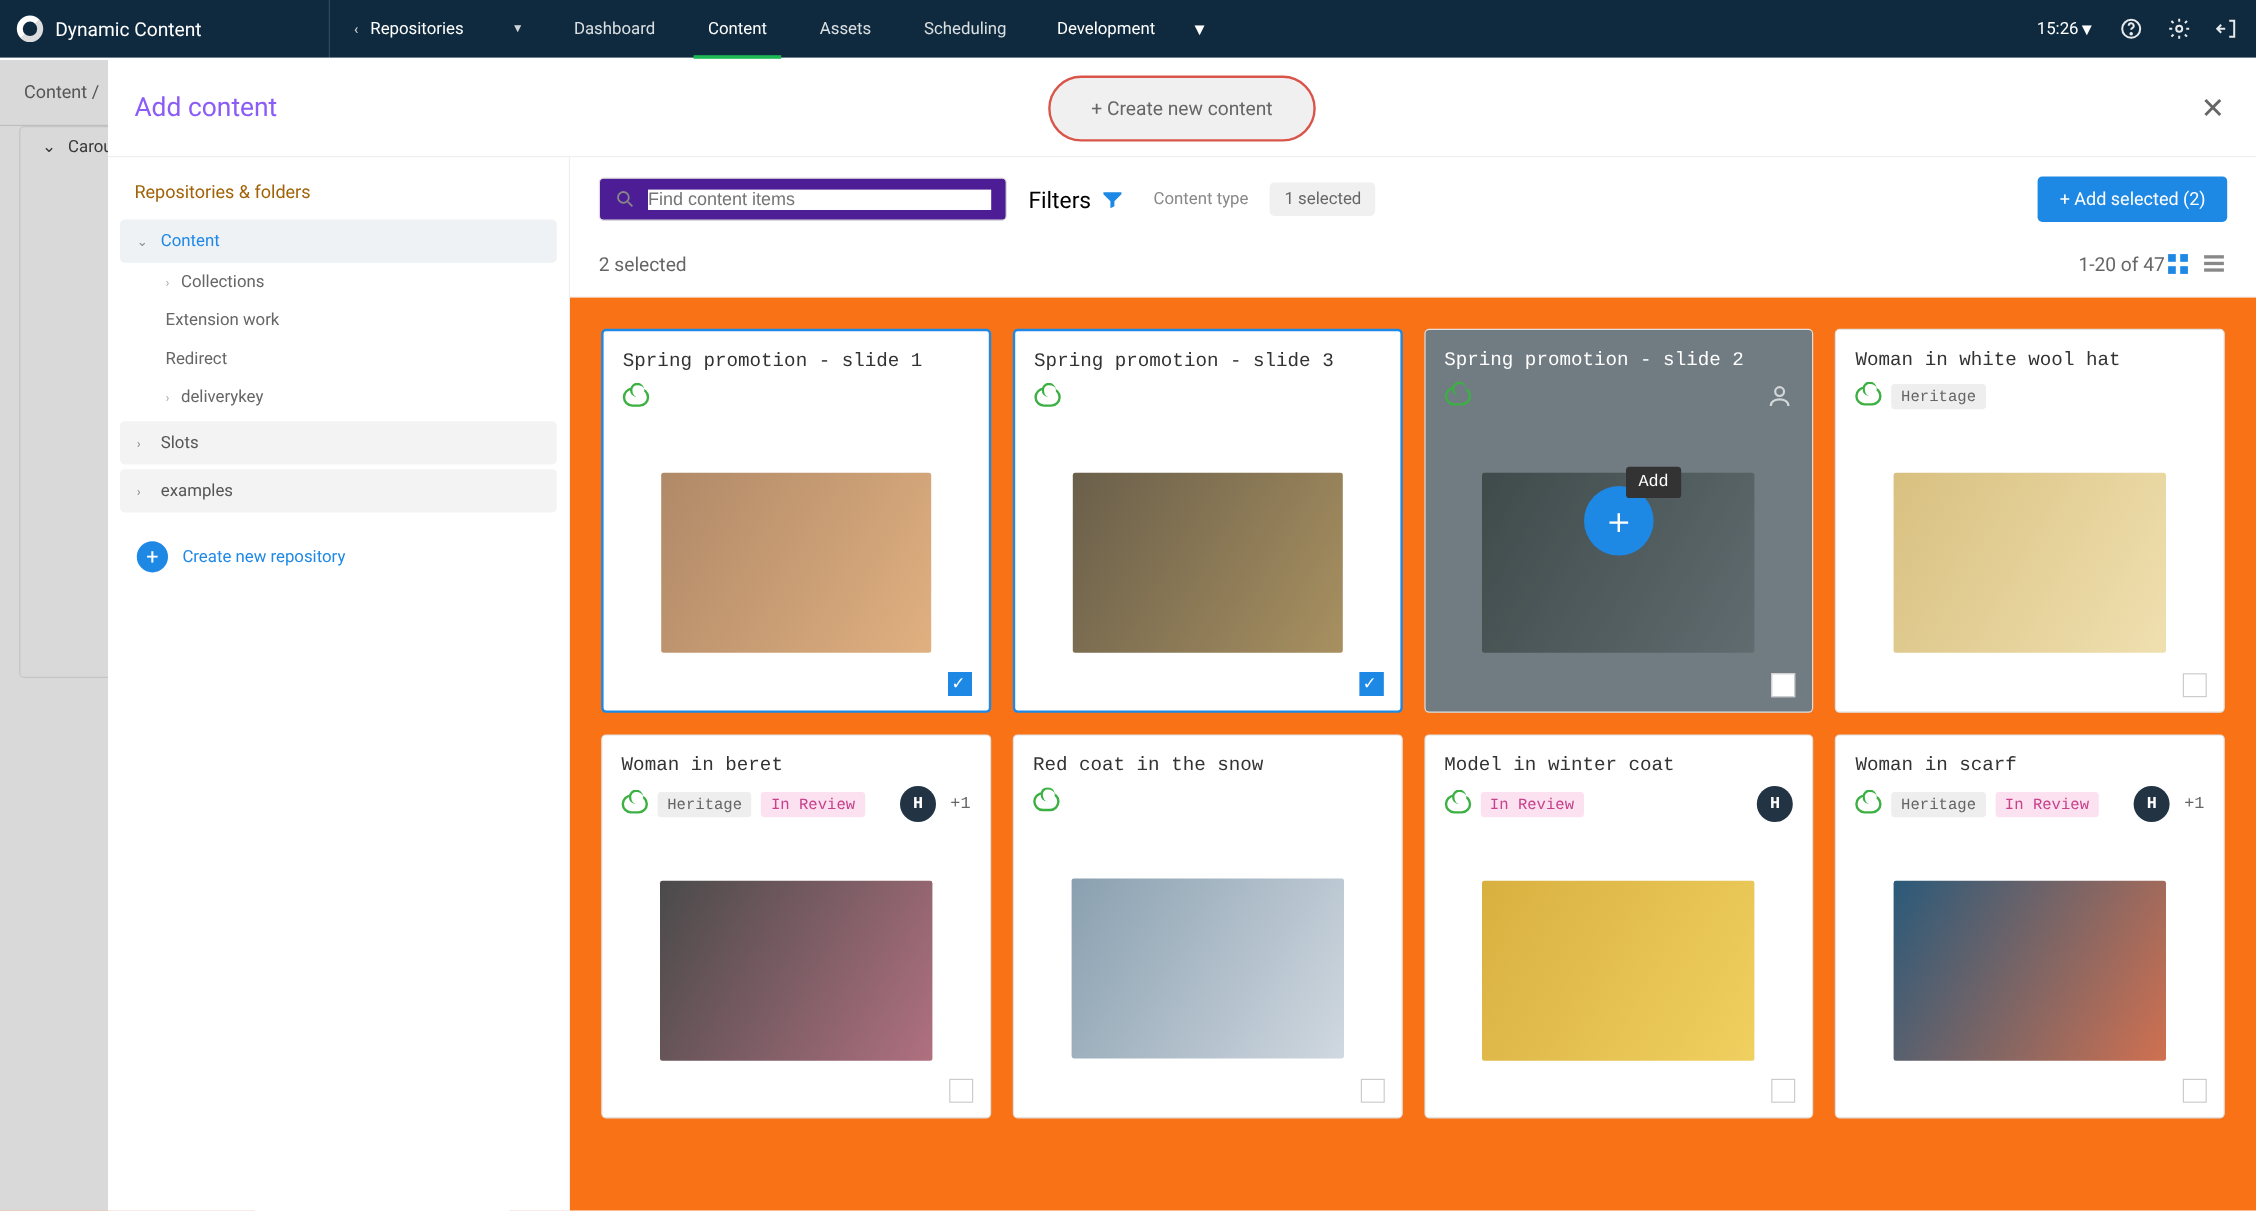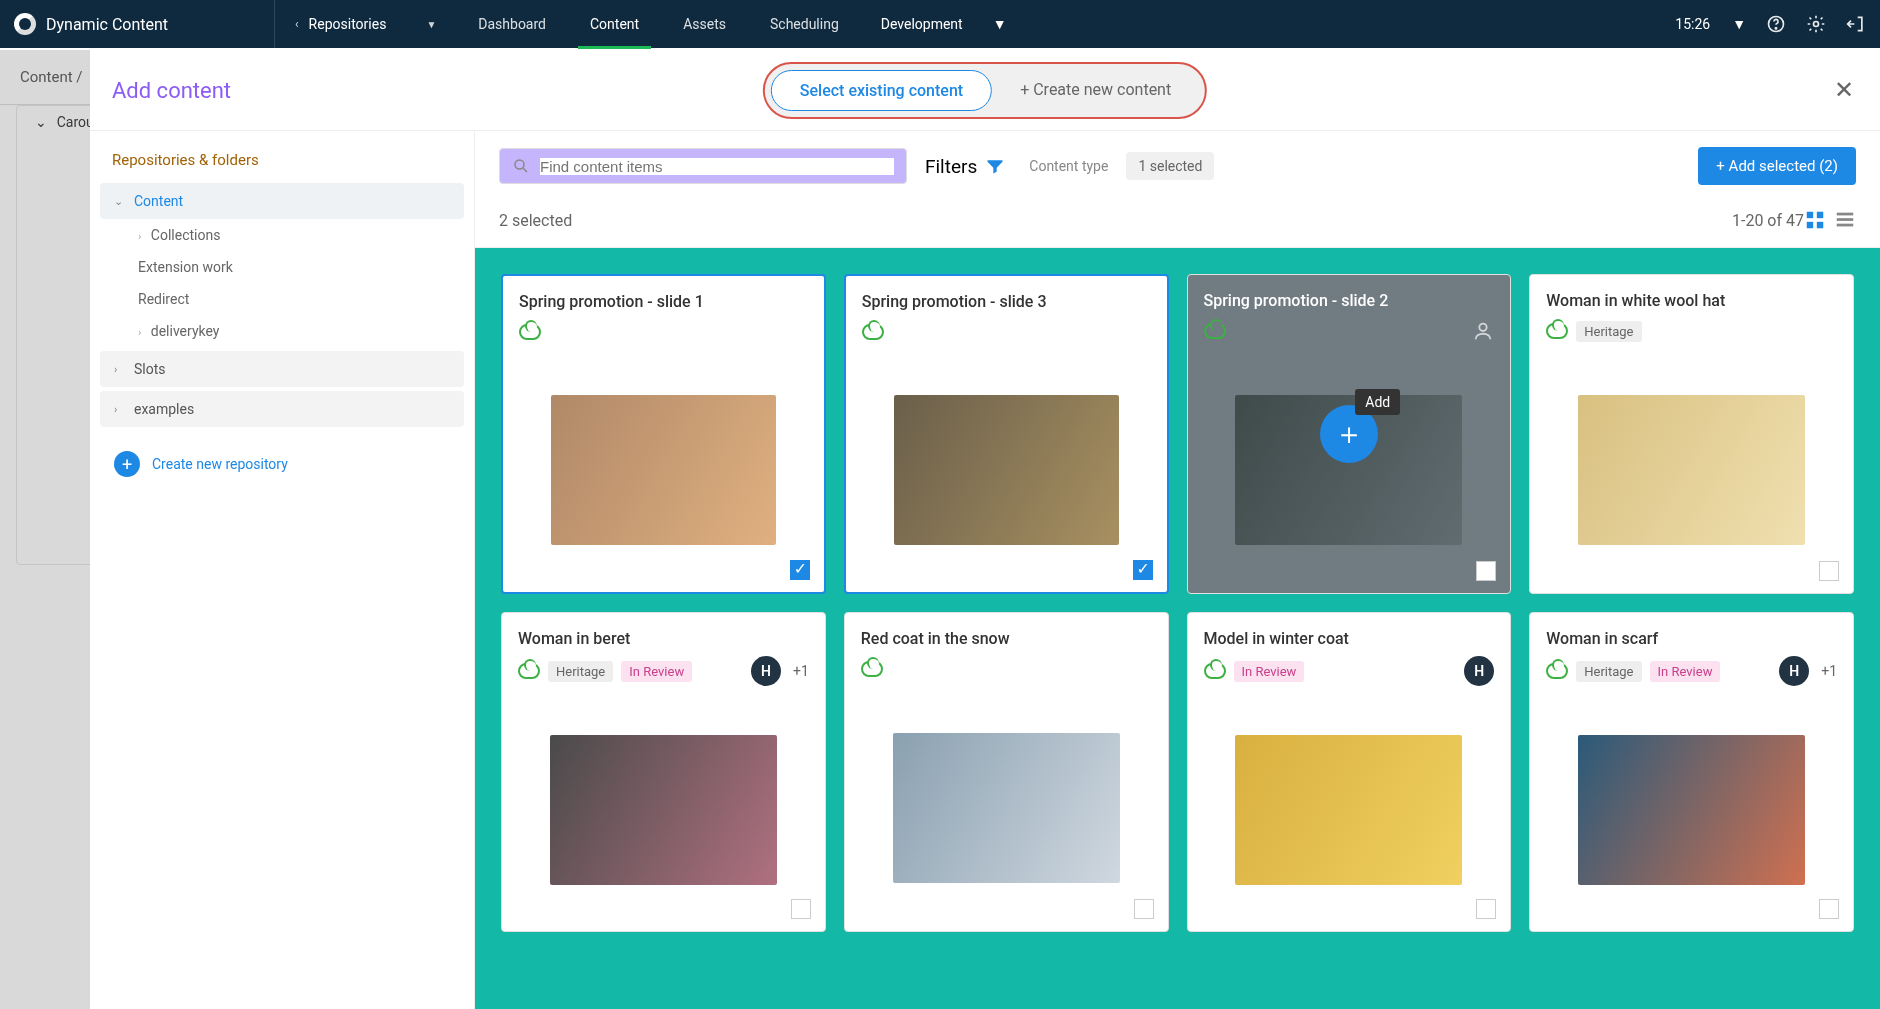--- a/index.html
+++ b/index.html
@@ -14,21 +14,21 @@
 .vdiv { width: 1px; height: 50px; background: rgba(255,255,255,0.15); }
 .topnav .doc { display:flex; align-items:center; gap:10px; padding:0 20px; cursor:pointer; }
 .topnav .doc .chev-left { font-size:12px; opacity:.8; }
 .topnav .doc .chev-down { font-size:10px; opacity:.8; margin-left:30px; }
 .topnav .tabs { display:flex; height:50px; }
 .topnav .tab { padding:0 22px; display:flex; align-items:center; cursor:pointer; opacity:.85; position:relative; }
 .topnav .tab.active { opacity:1; }
 .topnav .tab.active::after { content:""; position:absolute; left:10px; right:10px; bottom:0; height:3px; background:#1db954; }
 .topnav .env { display:flex; align-items:center; padding:0 20px; gap:30px; cursor:pointer; }
 .topnav .right { margin-left:auto; display:flex; align-items:center; gap:20px; }
-.topnav .time { display:flex; align-items:center; gap:22px; cursor:pointer; }
+.topnav .time { display:flex; align-items:center; cursor:pointer; }
 .topnav .icon { width:20px; height:20px; display:flex; align-items:center; justify-content:center; cursor:pointer; opacity:.9; }
 
 
 .subbar { position:absolute; top:50px; left:0; right:0; height:55px; background:#fff; border-bottom:1px solid #e0e0e0; display:flex; align-items:center; padding:0 20px; color:#666; font-size:15px; }
 .bg-panel { position:absolute; top:105px; left:16px; width:340px; height:460px; background:#fff; border:1px solid #e8e8e8; border-radius:4px; padding:8px 18px; }
 .bg-panel .tog { display:flex; align-items:center; gap:10px; color:#444; }
 
 
 .scrim { position:absolute; top:50px; left:0; right:0; bottom:0; background:rgba(0,0,0,0.15); }
 .modal { position:absolute; top:50px; left:90px; right:0; bottom:0; background:#fff; display:flex; flex-direction:column; }
@@ -50,35 +50,35 @@
 .tree-item.active { background:#eef2f5; color:#1e88e5; }
 .tree-item .ind { width:12px; font-size:11px; color:#888; }
 .tree-sub { padding:8px 14px 8px 38px; color:#666; cursor:pointer; }
 .tree-item.slot, .tree-item.ex { background:#f3f3f3; margin-top:4px; }
 .newrepo { display:flex; align-items:center; gap:12px; padding:14px; color:#1e88e5; cursor:pointer; margin-top:10px; }
 .newrepo .plus { width:26px; height:26px; border-radius:50%; background:#1e88e5; color:#fff; display:flex; align-items:center; justify-content:center; font-size:18px; }
 
 
 .main { flex:1; display:flex; flex-direction:column; background:#fff; }
 .toolbar { padding:16px 24px; display:flex; align-items:center; gap:18px; }
-.search { display:flex; align-items:center; gap:10px; border:1px solid #ddd; border-radius:4px; padding:8px 12px; width:408px; background:#c4b5fd; }
+.search { display:flex; align-items:center; gap:10px; border:1px solid #ddd; border-radius:4px; padding:8px 12px; width:340px; background:#4c1d95; }
 .search input { border:none; outline:none; font-size:15px; flex:1; }
 .filters { color:#000000; font-size:19px; cursor:pointer; display:flex; align-items:center; gap:8px; }
 .chip-label { color:#888; font-size:14px; margin-left:6px; }
 .chip { background:#f0f0f0; padding:6px 12px; border-radius:4px; color:#666; font-size:14px; }
 .addsel { margin-left:auto; background:#1e88e5; color:#fff; padding:10px 18px; border-radius:4px; font-size:15px; cursor:pointer; }
 
 .statusbar { display:flex; align-items:center; padding:8px 24px 16px; border-bottom:1px solid #eee;text-align:center; }
 .selcount { color:#666; font-size:16px; }
 .range { margin-left:auto; color:#666; font-size:16px; margin-right:0; }
 .view-toggle { display:flex; gap:8px; }
 .vt { width:22px; height:22px; cursor:pointer; }
 
 
-.gridwrap { flex:1; overflow:auto; background:#14b8a6; padding:26px; }
+.gridwrap { flex:1; overflow:auto; background:#f97316; padding:26px;font-family:Liberation Mono, monospace; }
 .grid { display:grid; grid-template-columns: repeat(4, 1fr); gap:18px; max-width:1360px; }
 .card { background:#fff; border:1px solid #e0e0e0; border-radius:4px; padding:16px 16px 12px; position:relative; min-height:320px; display:flex; flex-direction:column; }
 .card.selected { border:2px solid #1e88e5; }
 .card.hover { background:#707b82; }
 .card.hover .ct { color:#fff; }
 .ct { font-size:16px; font-weight:500; color:#333; margin-bottom:8px; }
 .badges { display:flex; align-items:center; gap:8px; margin-bottom:14px; min-height:26px; }
 .cloud { width:22px; height:16px; border-radius:10px; border:2px solid #3cb043; position:relative; }
 .cloud::before { content:""; position:absolute; top:-6px; left:4px; width:10px; height:10px; border-radius:50%; border:2px solid #3cb043; border-bottom:none; border-right:none; background:#fff; }
 .card.hover .cloud, .card.hover .cloud::before { background:#707b82; }
@@ -171,21 +171,20 @@
   </div>
 </div>
 
 <div class="scrim"></div>
 
 <div class="modal">
 
   <div class="modal-head">
     <div class="modal-title">Add content</div>
     <div class="seg">
-      <div class="opt active">Select existing content</div>
       <div class="opt passive">+ Create new content</div>
     </div>
     <div class="close-x">✕</div>
   </div>
 
   <div class="modal-body">
 
     <div class="side">
       <h4>Repositories &amp; folders</h4>
 

